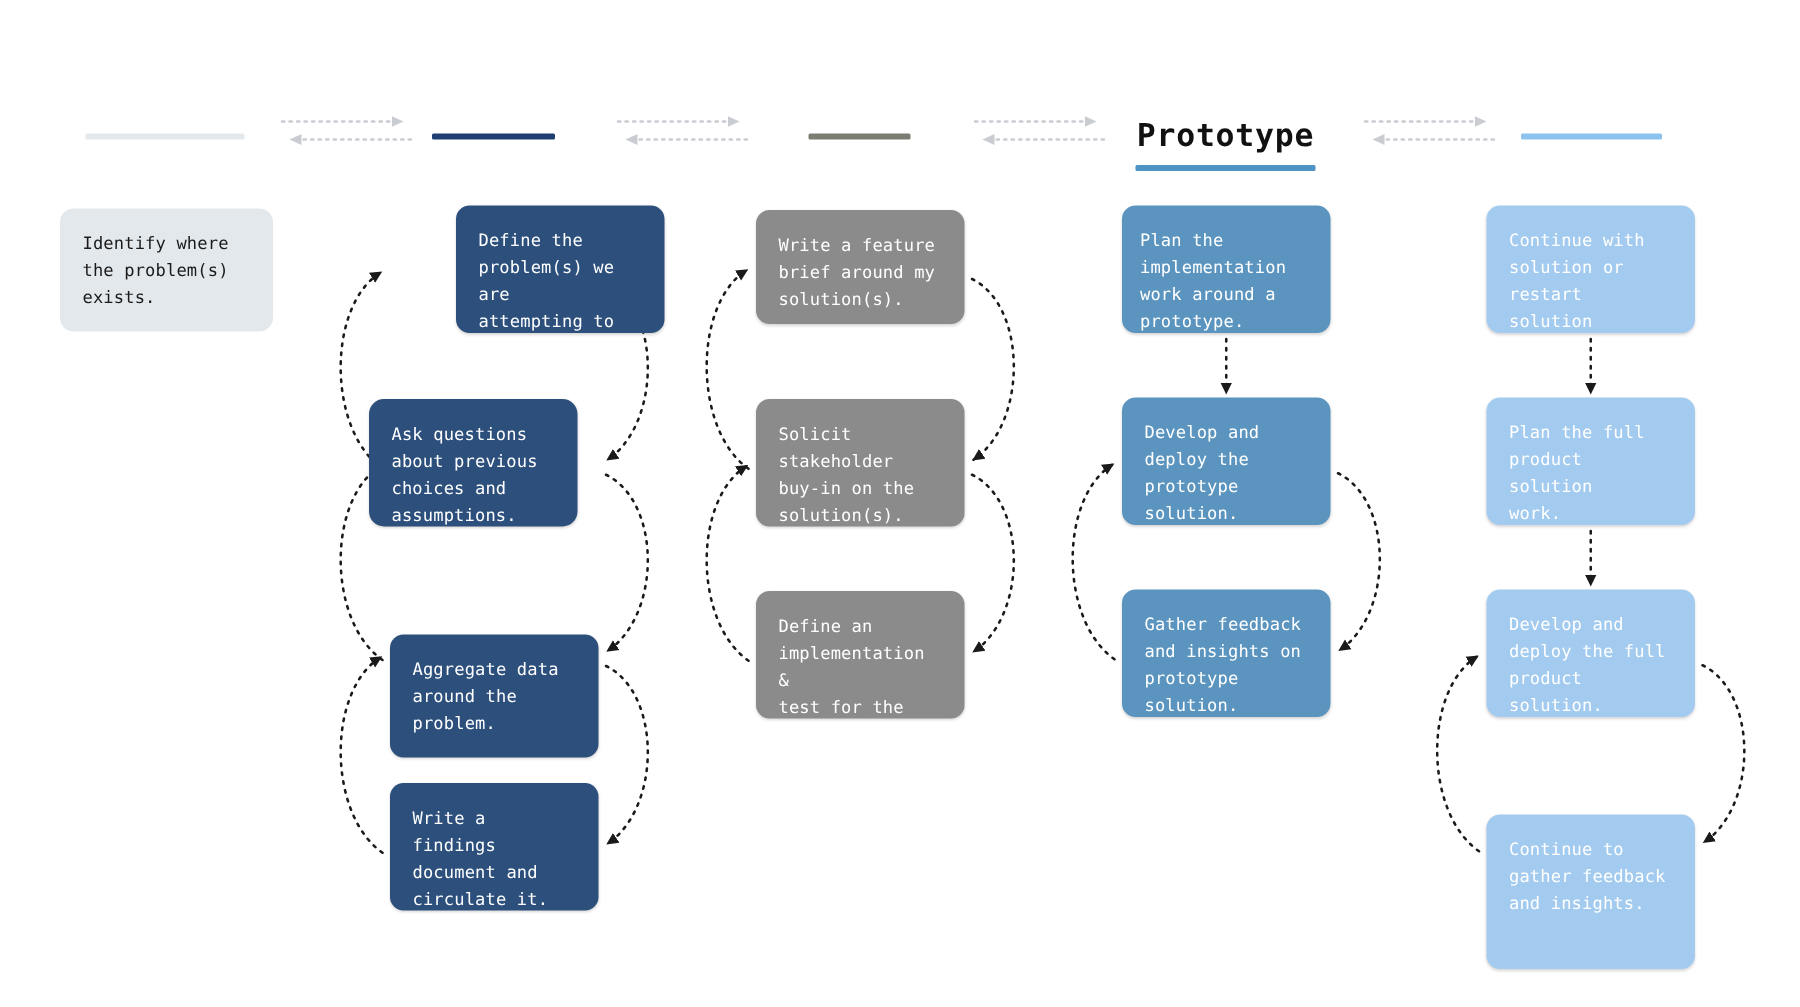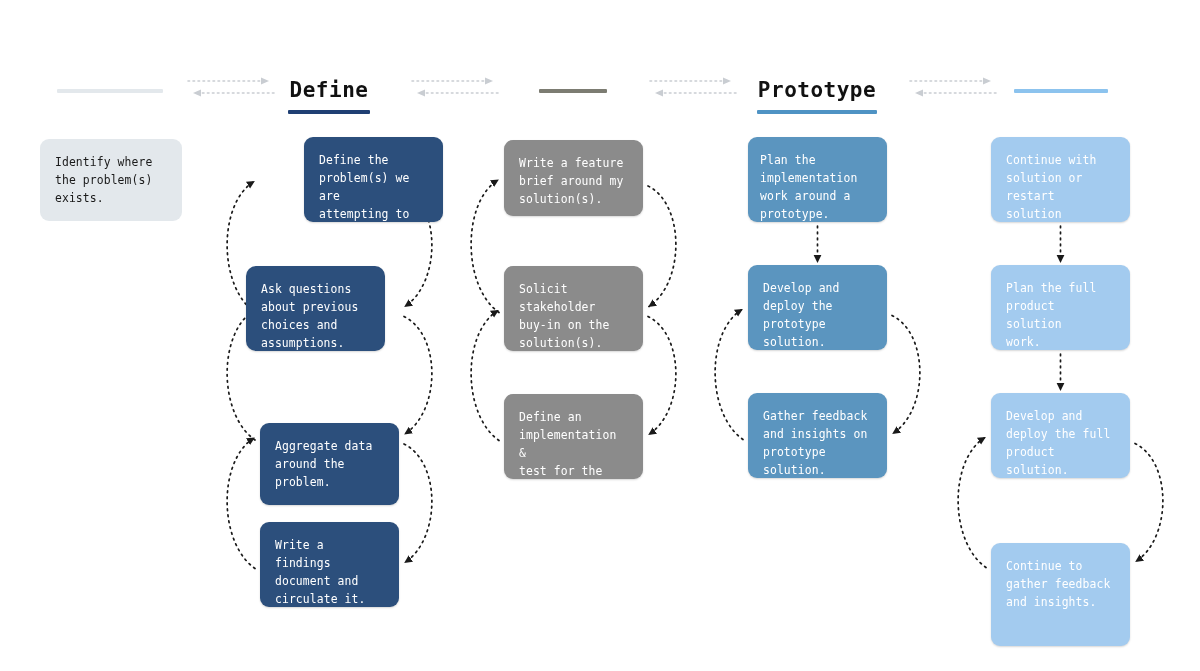--- a/index.html
+++ b/index.html
@@ -149,21 +149,20 @@
           <line x1="996" y1="93" x2="916" y2="93" stroke="#c9cdd2" stroke-width="1.6" stroke-dasharray="1.6 3.4" stroke-linecap="round" marker-end="url(#ah-hdr)"></line>
         </g>
       </g>
   </svg>
 
   <div id="headers-layer">
       <div class="col-header" style="left: 20px; top: 80px; width: 180px;">
         <span class="hrule" style="background: rgb(227, 232, 236); width: 106.8px;"></span>
       </div>
       <div class="col-header" style="left: 239px; top: 80px; width: 180px;">
-        <span class="htext">Define</span>
         <span class="hrule" style="background: rgb(31, 63, 115); width: 81.1px;"></span>
       </div>
       <div class="col-header" style="left: 483px; top: 80px; width: 180px;">
         <span class="hrule" style="background: rgb(124, 124, 114); width: 68.25px;"></span>
       </div>
       <div class="col-header" style="left: 727px; top: 80px; width: 180px;">
         <span class="htext">Prototype</span>
         <span class="hrule" style="background: rgb(79, 147, 196); width: 119.65px;"></span>
       </div>
       <div class="col-header" style="left: 971px; top: 80px; width: 180px;">

